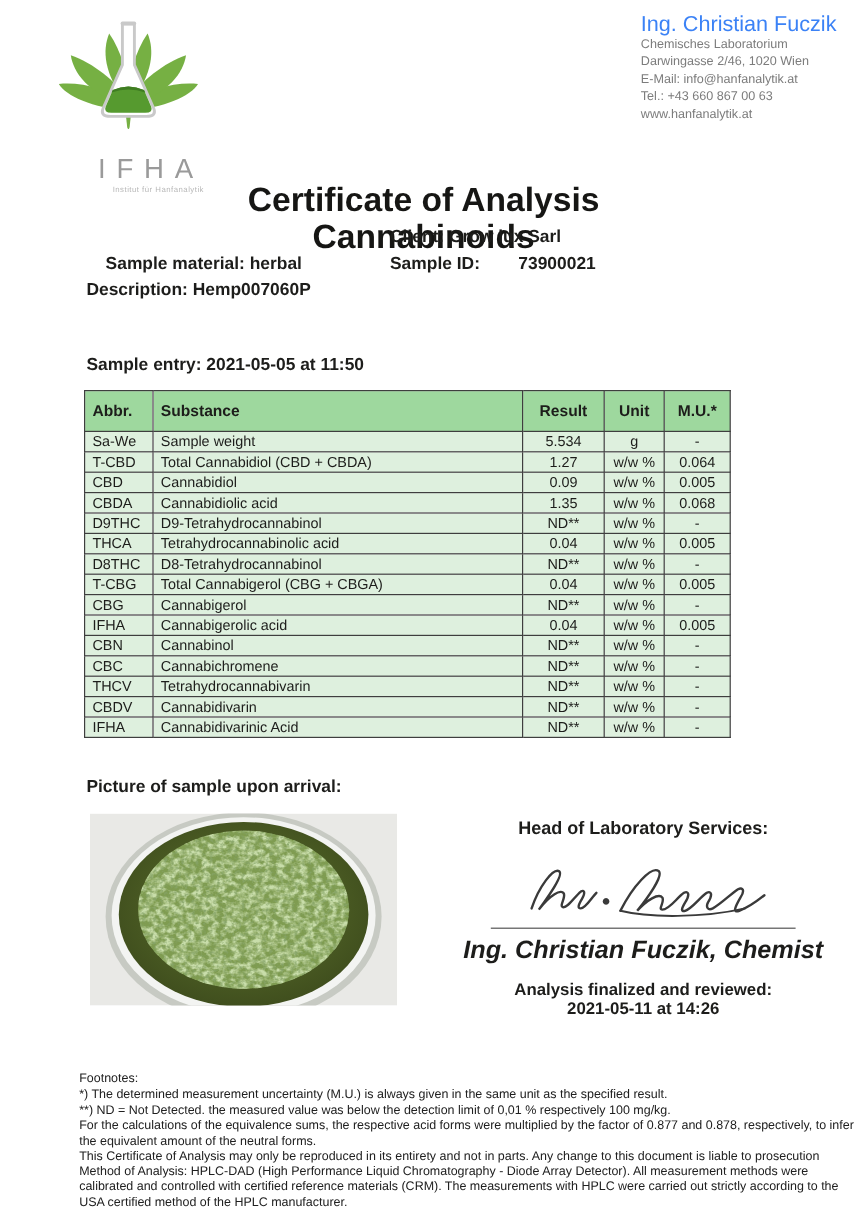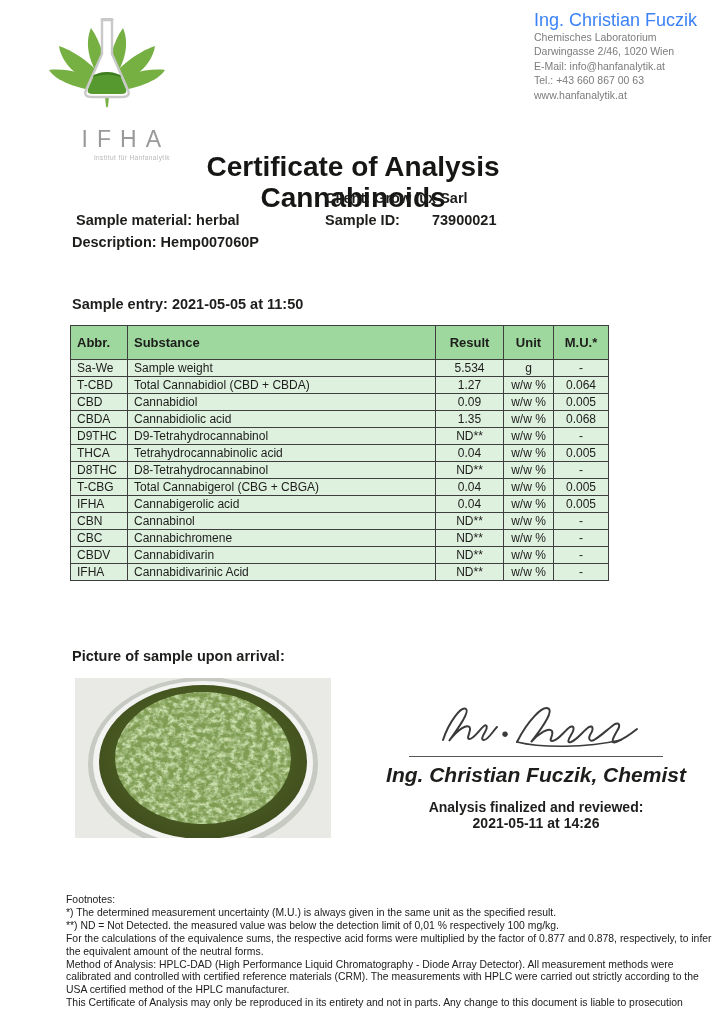--- a/index.html
+++ b/index.html
@@ -19,21 +19,21 @@
   .contact { left:534px; top:13px; width:182px; color:#7c7c7c; font-size:10.5px; line-height:14.5px; }
   .contact-name { font-size:18px; color:#3b82f6; font-weight:400; margin-bottom:2px; }
 
   
   .title { left:0; top:108px; width:706px; text-align:center; font-size:28px; line-height:31px; font-weight:700; color:#161614;margin-top:43px; }
 
   
   .info-label { font-weight:700; font-size:14.5px; color:#1d1d1b; }
   .client-line { left:325px; top:190px; }
   .sampleid-line { left:325px; top:212px; display:flex; gap:32px; }
-  .material-line { left:76px; top:212px;text-align:right; }
+  .material-line { left:88px; top:212px;text-align:right; }
   .description-line { left:72px; top:234px; }
   .entry-line { left:72px; top:296px; }
 
   
   table.results { left:70px; top:325px; width:538px; border-collapse:collapse; table-layout:fixed; }
   table.results th, table.results td { border:1px solid #3e3e3e; overflow:hidden; white-space:nowrap; }
   table.results th {
     background:#9ed89e; font-size:13px; font-weight:700; height:34px; text-align:left; padding:0 0 0 6px;
   }
   table.results td { background:#def0de; font-size:12px; height:17px; padding:0 0 0 6px; }
@@ -174,36 +174,50 @@
         <td class="c">-</td>
       </tr>
       <tr>
         <td>T-CBG</td>
         <td>Total Cannabigerol (CBG + CBGA)</td>
         <td class="c">0.04</td>
         <td class="c">w/w %</td>
         <td class="c">0.005</td>
       </tr>
       <tr>
+        <td>CBG</td>
+        <td>Cannabigerol</td>
+        <td class="c">ND**</td>
+        <td class="c">w/w %</td>
+        <td class="c">-</td>
+      </tr>
+      <tr>
         <td>IFHA</td>
         <td>Cannabigerolic acid</td>
         <td class="c">0.04</td>
         <td class="c">w/w %</td>
         <td class="c">0.005</td>
       </tr>
       <tr>
         <td>CBN</td>
         <td>Cannabinol</td>
         <td class="c">ND**</td>
         <td class="c">w/w %</td>
         <td class="c">-</td>
       </tr>
       <tr>
         <td>CBC</td>
         <td>Cannabichromene</td>
+        <td class="c">ND**</td>
+        <td class="c">w/w %</td>
+        <td class="c">-</td>
+      </tr>
+      <tr>
+        <td>THCV</td>
+        <td>Tetrahydrocannabivarin</td>
         <td class="c">ND**</td>
         <td class="c">w/w %</td>
         <td class="c">-</td>
       </tr>
       <tr>
         <td>CBDV</td>
         <td>Cannabidivarin</td>
         <td class="c">ND**</td>
         <td class="c">w/w %</td>
         <td class="c">-</td>
@@ -244,36 +258,37 @@
   <ellipse cx="128" cy="85" rx="110" ry="82" fill="#f3f4f2"></ellipse>
   <ellipse cx="128" cy="84" rx="104" ry="77" fill="url(#bowlg)"></ellipse>
   <g clip-path="url(#herbclip)">
     <ellipse cx="128" cy="80" rx="88" ry="66" fill="#7f9c51"></ellipse>
     <rect width="256" height="160" filter="url(#hn1)"></rect>
     <rect width="256" height="160" filter="url(#hn2)" opacity="0.9"></rect>
   </g>
 </svg>
 
 <div class="abs sig-block">
+  <div class="sig-heading">Head of Laboratory Services:</div>
   <svg class="sig-svg" width="230" height="58" viewBox="0 0 230 58">
     <g fill="none" stroke="#3a3a3a" stroke-width="2" stroke-linecap="round">
       <path d="M22,44 C28,26 40,10 45,13 C49,16 36,34 28,45 C37,33 47,27 49,32 C50,36 45,42 48,43 C52,44 58,34 63,30 C66,28 67,31 64,36 C61,41 60,44 63,44 C67,44 72,35 76,31"></path>
       <path d="M84,40 a1.8,1.8 0 1 1 .1,0" fill="#3a3a3a"></path>
       <path d="M96,46 C106,26 122,8 128,13 C132,17 118,36 110,46 C118,37 128,31 131,35 C133,39 127,45 131,45 C137,45 143,35 149,31 C153,29 154,33 150,39 C147,44 146,47 150,46 C156,44 162,35 168,31 C172,29 173,33 169,39 C167,43 169,46 173,44 C180,40 188,32 194,28 C198,26 200,29 196,35 C192,42 189,48 195,46 C203,43 211,37 216,33"></path>
       <path d="M96,46 C120,52 165,52 200,44" stroke-width="1.6"></path>
     </g>
   </svg>
   <hr class="sig-line">
   <div class="sig-name">Ing. Christian Fuczik, Chemist</div>
   <div class="sig-finalized">Analysis finalized and reviewed:</div>
   <div class="sig-date">2021-05-11 at 14:26</div>
 </div>
 
 <div class="abs footnotes">
   <div>Footnotes:</div>
   <div>
       <div>*) The determined measurement uncertainty (M.U.) is always given in the same unit as the specified result.</div>
       <div>**) ND = Not Detected. the measured value was below the detection limit of 0,01 % respectively 100 mg/kg.</div>
       <div>For the calculations of the equivalence sums, the respective acid forms were multiplied by the factor of 0.877 and 0.878, respectively, to infer the equivalent amount of the neutral forms.</div>
+      <div>This Certificate of Analysis may only be reproduced in its entirety and not in parts. Any change to this document is liable to prosecution</div>
       <div>Method of Analysis: HPLC-DAD (High Performance Liquid Chromatography - Diode Array Detector). All measurement methods were calibrated and controlled with certified reference materials (CRM). The measurements with HPLC were carried out strictly according to the USA certified method of the HPLC manufacturer.</div>
-      <div>This Certificate of Analysis may only be reproduced in its entirety and not in parts. Any change to this document is liable to prosecution</div>
     </div>
 </div>
 
 </body></html>

